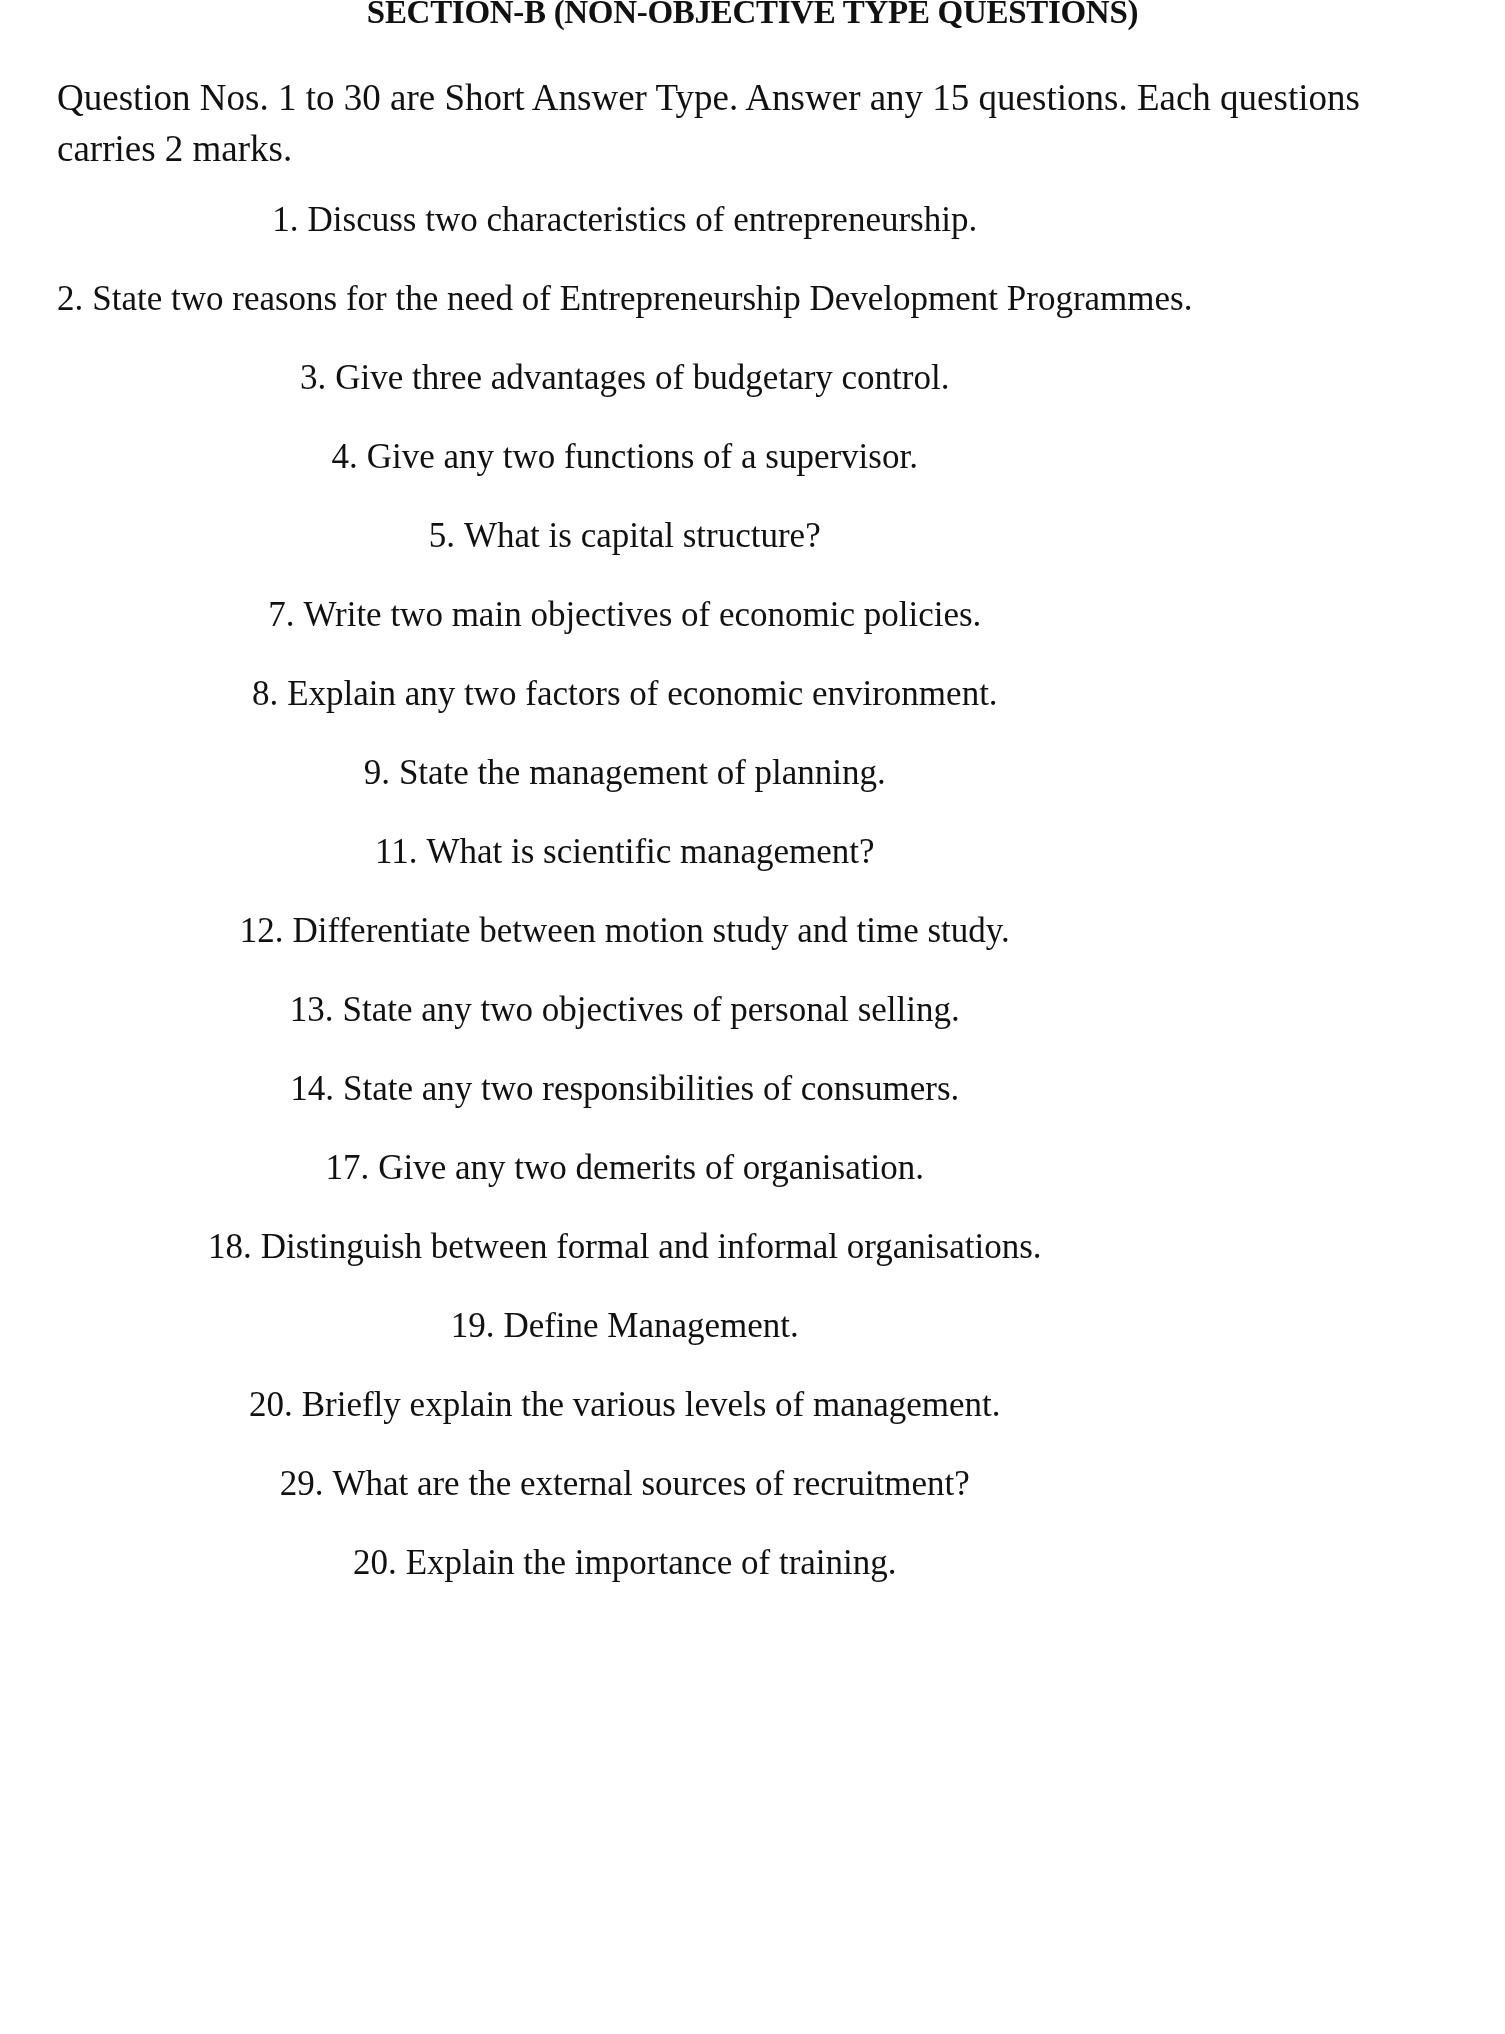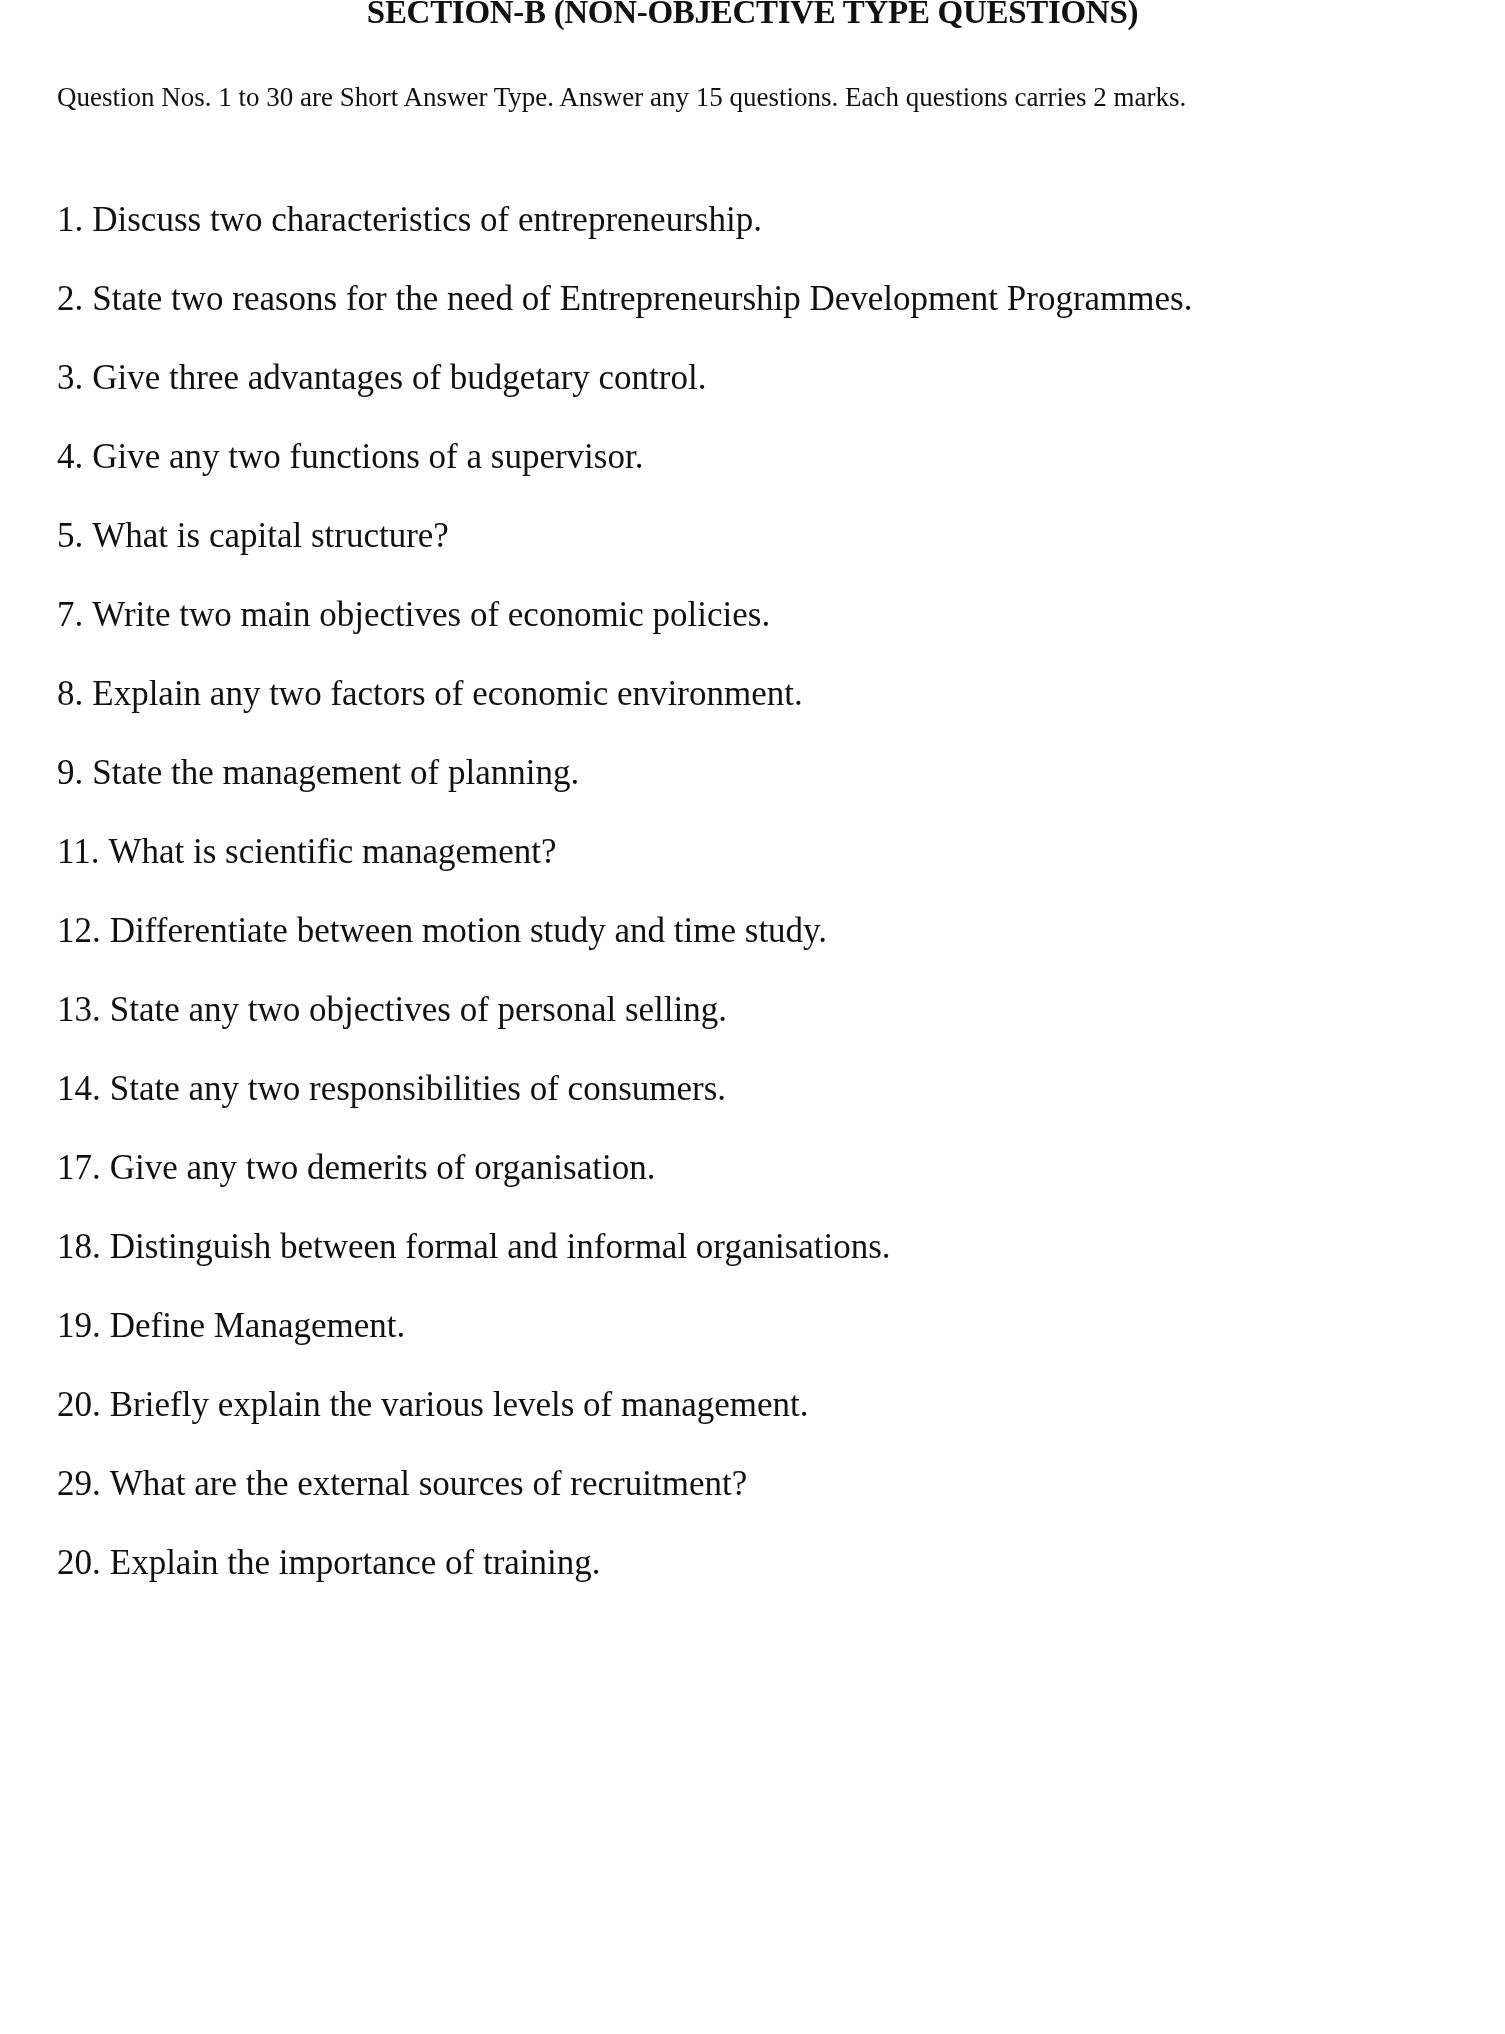--- a/index.html
+++ b/index.html
@@ -25,37 +25,38 @@
       font-size: 33px;
       line-height: 40px;
       letter-spacing: -0.3px;
       white-space: nowrap;
     }
     .intro {
       position: absolute;
       left: 57px;
       width: 1390px;
       top: 72px;
-      font-size: 27px;
+      font-size: 37px;
       line-height: 51px;
       margin: 0;
     }
     .questions {
       position: absolute;
       left: 57px;
       top: 200px;
       margin: 0;
       padding: 0;
       list-style: none;
     }
     .question {
       font-size: 35px;
       height: 79px;
       line-height: 40px;
       white-space: nowrap;
+      text-align: center;
     }
     .q-num { margin-right: 9px; }
   </style>
 </head>
 <body>
 
 <div class="heading">SECTION-B (NON-OBJECTIVE TYPE QUESTIONS)</div>
 
 <p class="intro">Question Nos. 1 to 30 are Short Answer Type. Answer any 15 questions. Each questions carries 2 marks.</p>
 

